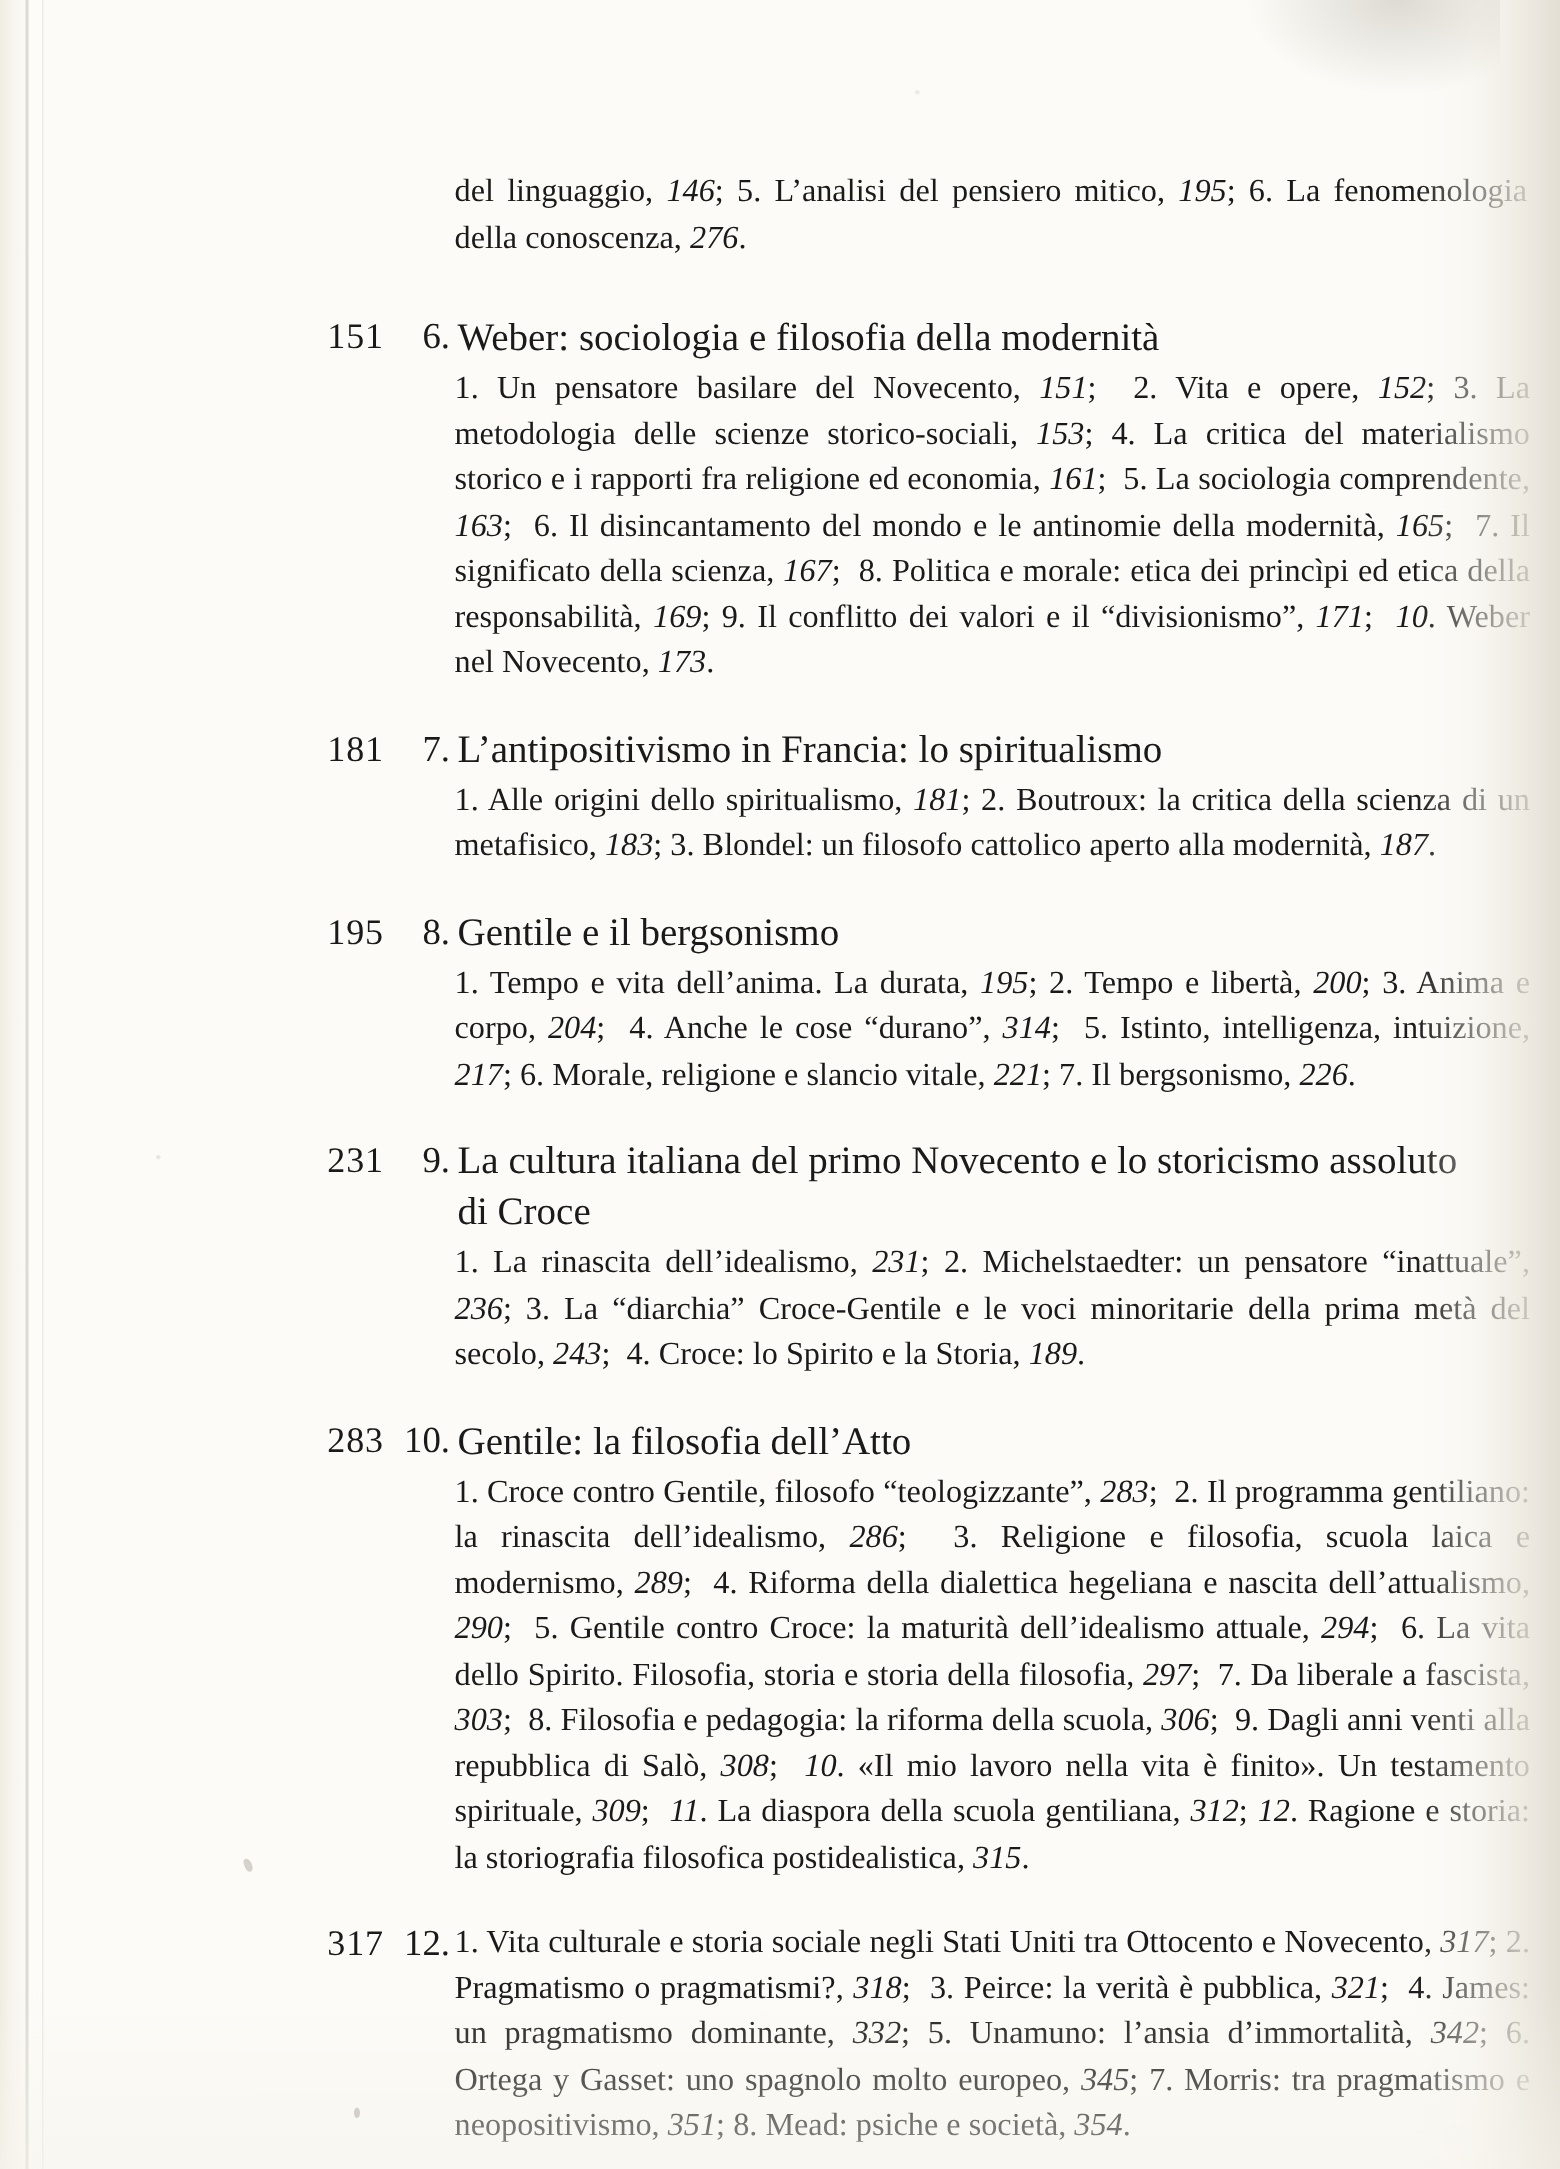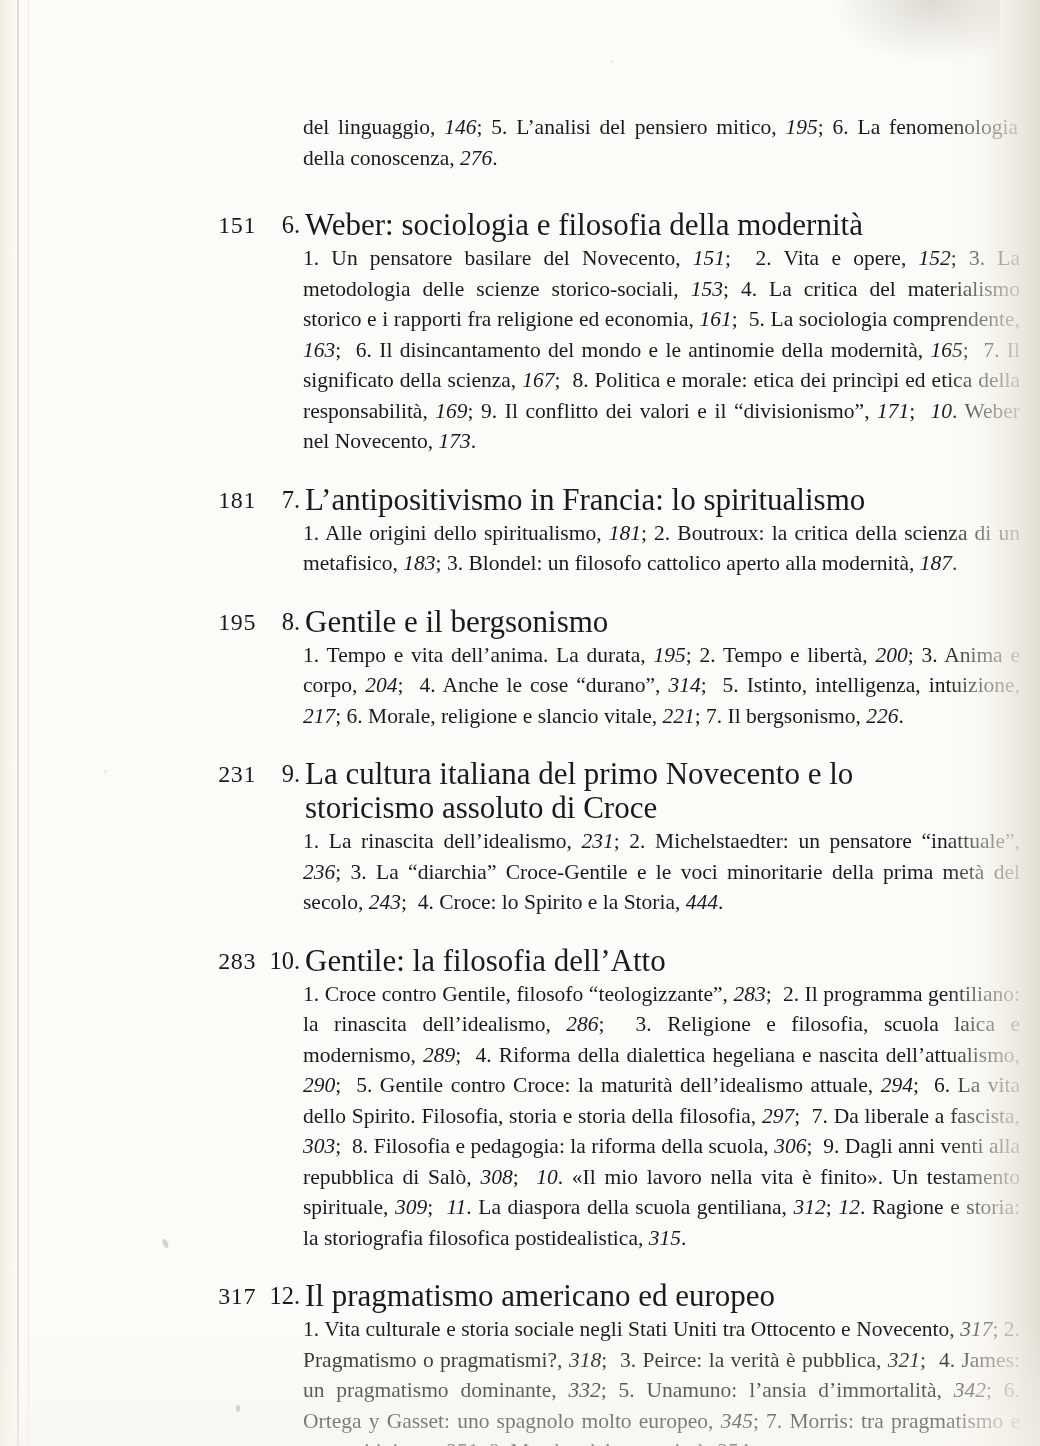--- a/index.html
+++ b/index.html
@@ -115,21 +115,21 @@
     top: 0;
     width: 86px;
     text-align: right;
     font-size: 24.5px;
     line-height: 34px;
   }
 
   .title {
     padding-left: 305px;
     padding-right: 40px;
-    font-size: 31px;
+    font-size: 26px;
     line-height: 34px;
     text-indent: 0;
   }
 
   .subitems {
     padding-left: 303px;
     padding-right: 20px;
     font-size: 21.5px;
     line-height: 30.5px;
     text-align: justify;
@@ -171,34 +171,33 @@
       <div class="pagenum">195</div>
       <div class="chapnum">8.</div>
       <div class="title">Gentile e il bergsonismo</div>
       <div class="subitems">1. Tempo e vita dell’anima. La durata, <i>195</i>;&nbsp;2. Tempo e libertà, <i>200</i>;&nbsp;3. Anima e corpo, <i>204</i>;&nbsp;&nbsp;4. Anche le cose “durano”, <i>314</i>;&nbsp;&nbsp;5. Istinto, intelligenza, intuizione, <i>217</i>;&nbsp;6. Morale, religione e slancio vitale, <i>221</i>;&nbsp;7. Il bergsonismo, <i>226</i>.</div>
     </div>
 
     <div class="entry">
       <div class="pagenum">231</div>
       <div class="chapnum">9.</div>
       <div class="title" style="padding-right:62px;">La cultura italiana del primo Novecento e lo storicismo assoluto di Croce</div>
-      <div class="subitems">1. La rinascita dell’idealismo, <i>231</i>;&nbsp;2. Michelstaedter: un pensatore “inattuale”, <i>236</i>;&nbsp;3. La “diarchia” Croce-Gentile e le voci minoritarie della prima metà del secolo, <i>243</i>;&nbsp;&nbsp;4. Croce: lo Spirito e la Storia, <i>444</i>.</div>
+      <div class="subitems">1. La rinascita dell’idealismo, <i>231</i>;&nbsp;2. Michelstaedter: un pensatore “inattuale”, <i>236</i>;&nbsp;3. La “diarchia” Croce-Gentile e le voci minoritarie della prima metà del secolo, <i>243</i>;&nbsp;&nbsp;4. Croce: lo Spirito e la Storia, <i>189</i>.</div>
     </div>
 
     <div class="entry">
       <div class="pagenum">283</div>
       <div class="chapnum">10.</div>
       <div class="title">Gentile: la filosofia dell’Atto</div>
       <div class="subitems">1. Croce contro Gentile, filosofo “teologizzante”, <i>283</i>;&nbsp;&nbsp;2. Il programma gentiliano: la rinascita dell’idealismo, <i>286</i>;&nbsp;&nbsp;3. Religione e filosofia, scuola laica e modernismo, <i>289</i>;&nbsp;&nbsp;4. Riforma della dialettica hegeliana e nascita dell’attualismo, <i>290</i>;&nbsp;&nbsp;5. Gentile contro Croce: la maturità dell’idealismo attuale, <i>294</i>;&nbsp;&nbsp;6. La vita dello Spirito. Filosofia, storia e storia della filosofia, <i>297</i>;&nbsp;&nbsp;7. Da liberale a fascista, <i>303</i>;&nbsp;&nbsp;8. Filosofia e pedagogia: la riforma della scuola, <i>306</i>;&nbsp;&nbsp;9. Dagli anni venti alla repubblica di Salò, <i>308</i>;&nbsp;&nbsp;<i>10</i>. «Il mio lavoro nella vita è finito». Un testamento spirituale, <i>309</i>;&nbsp;&nbsp;<i>11</i>. La diaspora della scuola gentiliana, <i>312</i>; <i>12</i>. Ragione e storia: la storiografia filosofica postidealistica, <i>315</i>.</div>
     </div>
 
     <div class="entry" style="margin-bottom:0;">
       <div class="pagenum">317</div>
       <div class="chapnum">12.</div>
-      <div class="title">Il pragmatismo americano ed europeo</div>
       <div class="subitems">1. Vita culturale e storia sociale negli Stati Uniti tra Ottocento e Novecento, <i>317</i>; 2. Pragmatismo o pragmatismi?, <i>318</i>;&nbsp;&nbsp;3. Peirce: la verità è pubblica, <i>321</i>;&nbsp;&nbsp;4. James: un pragmatismo dominante, <i>332</i>;&nbsp;5. Unamuno: l’ansia d’immortalità, <i>342</i>; 6. Ortega y Gasset: uno spagnolo molto europeo, <i>345</i>;&nbsp;7. Morris: tra pragmatismo e neopositivismo, <i>351</i>;&nbsp;8. Mead: psiche e società, <i>354</i>.</div>
     </div>
 
   </div>
 
   <div class="scan-right-curl"></div>
   <div class="scan-top-shadow"></div>
   <div class="scan-bottom-tint"></div>
 
   <div class="speck" style="left:163px; top:1239px; width:5px; height:9px; border-radius:40% 60% 50% 50%; transform:rotate(-20deg);"></div>

